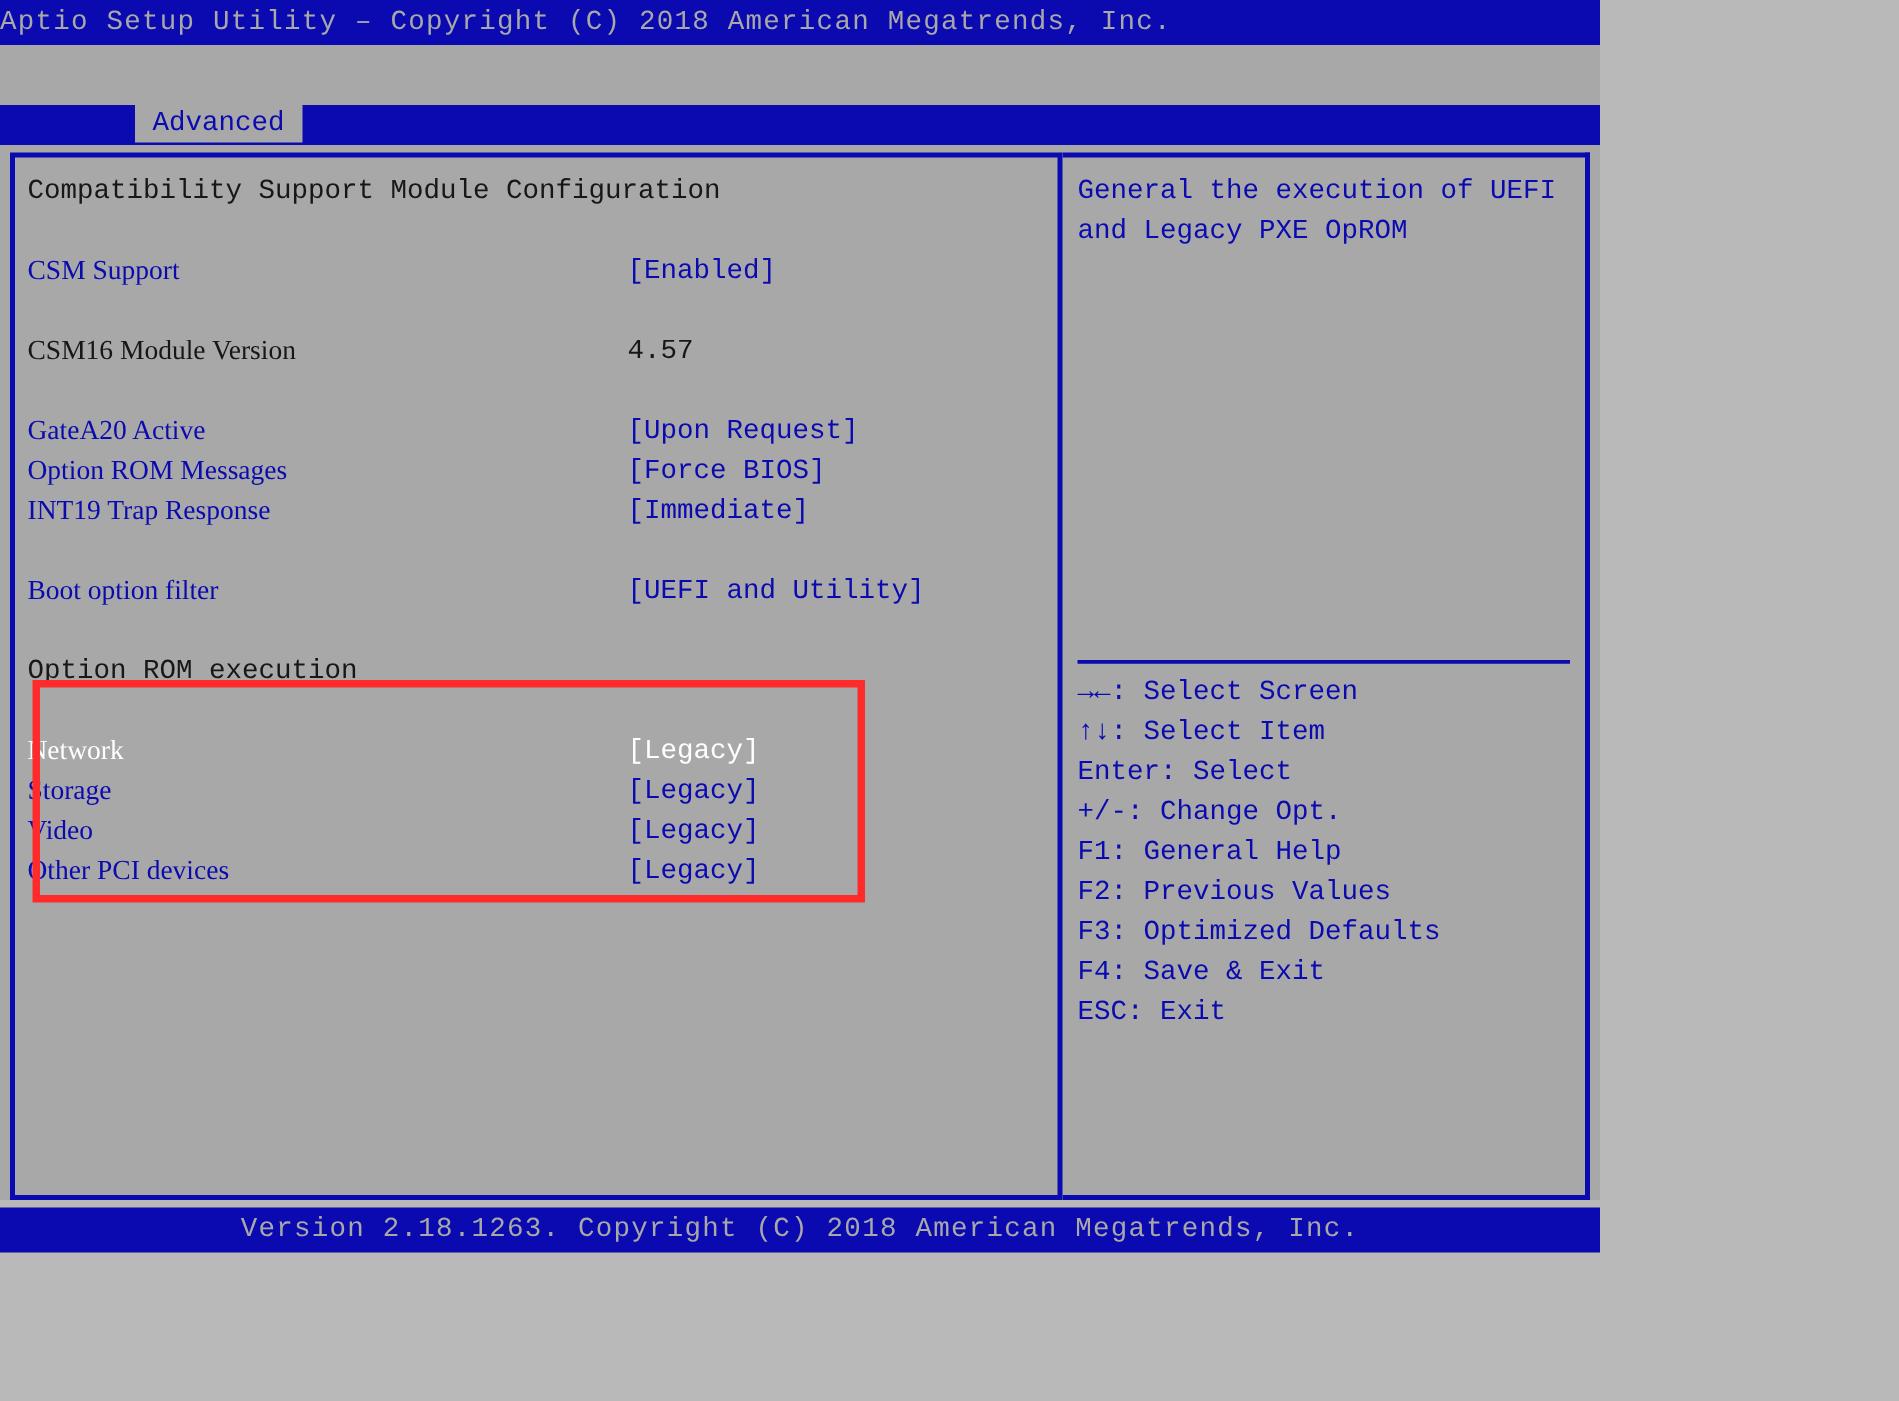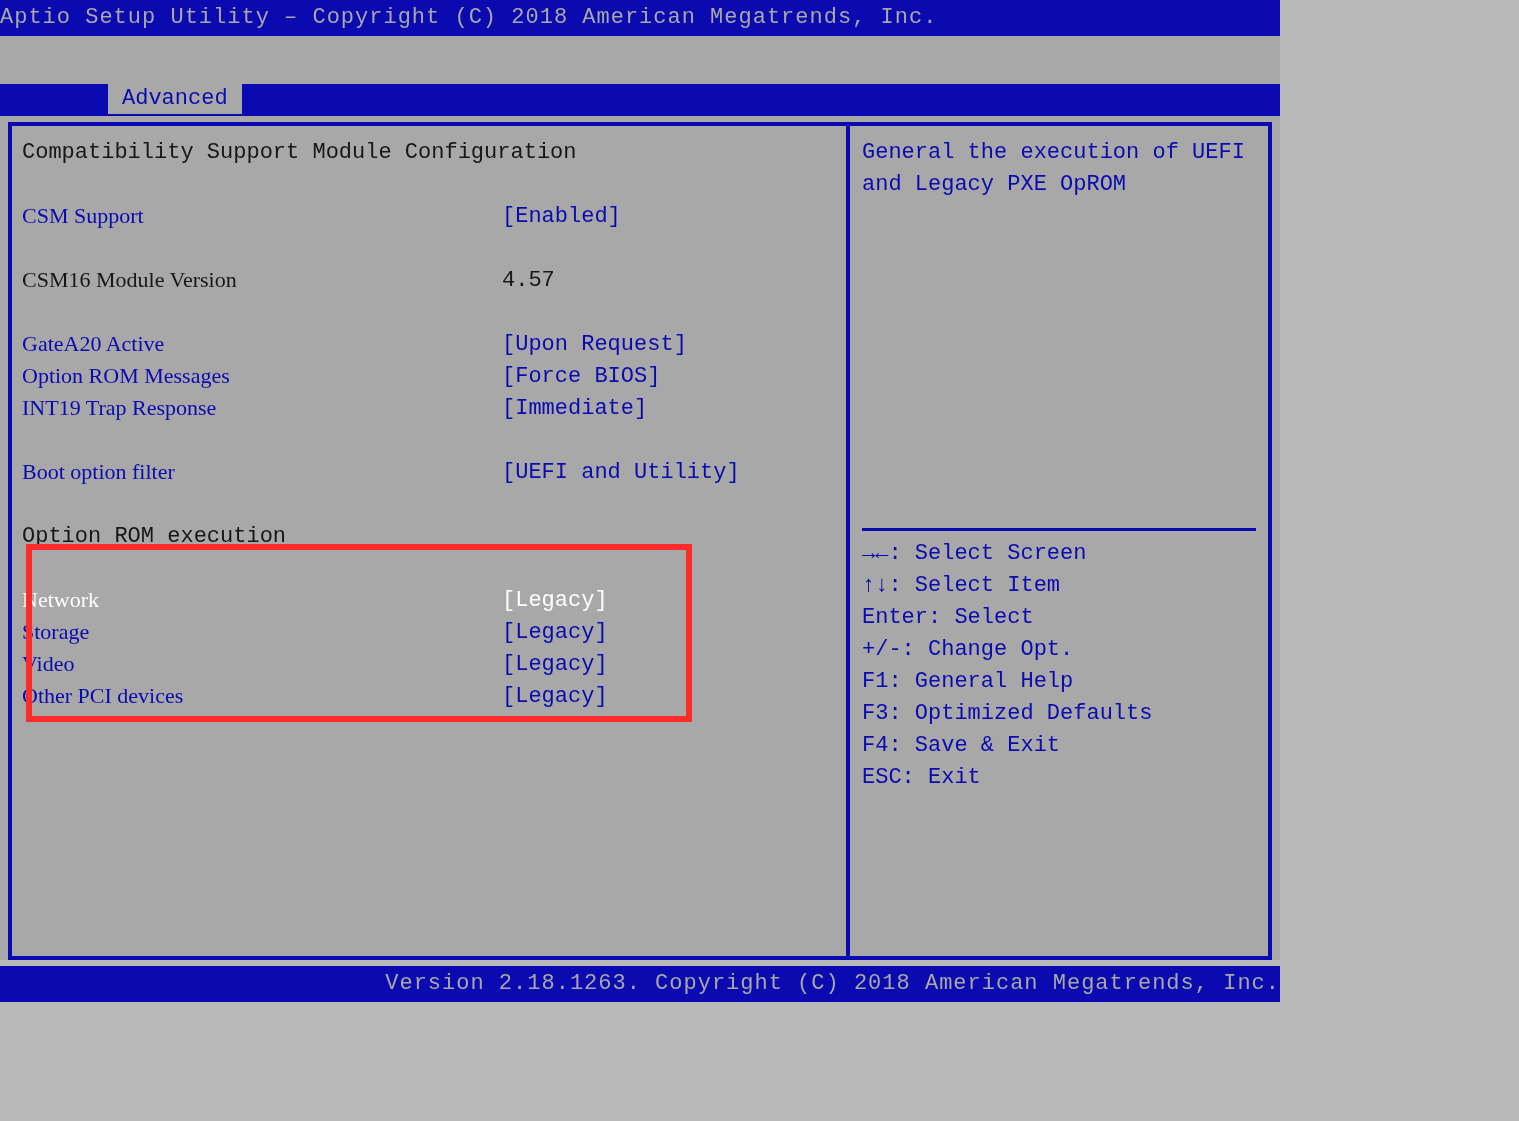--- a/index.html
+++ b/index.html
@@ -89,21 +89,21 @@
   .help-divider {
     border-top: 3px solid #0a0ab0;
     margin: 0 0 6px 0;
   }
   .help-keys { color: #0a0ab0; }
   .help-keys .row { height: 32px; }
   .footer {
     height: 36px;
     background: #0a0ab0;
     color: #a8a8a8;
-    text-align: right;
+    text-align: center;
     line-height: 36px;
     font-size: 22px;
     letter-spacing: 1px;
     margin-top: 6px;
   }
   .spacer { height: 32px; }
 </style>
 </head>
 <body>
 
@@ -198,20 +198,23 @@
         <div class="row">
             <span>Enter: Select</span>
           </div>
         <div class="row">
             <span>+/-: Change Opt.</span>
           </div>
         <div class="row">
             <span>F1: General Help</span>
           </div>
         <div class="row">
+            <span>F2: Previous Values</span>
+          </div>
+        <div class="row">
             <span>F3: Optimized Defaults</span>
           </div>
         <div class="row">
             <span>F4: Save &amp; Exit</span>
           </div>
         <div class="row">
             <span>ESC: Exit</span>
           </div>
       </div>
     </div>

